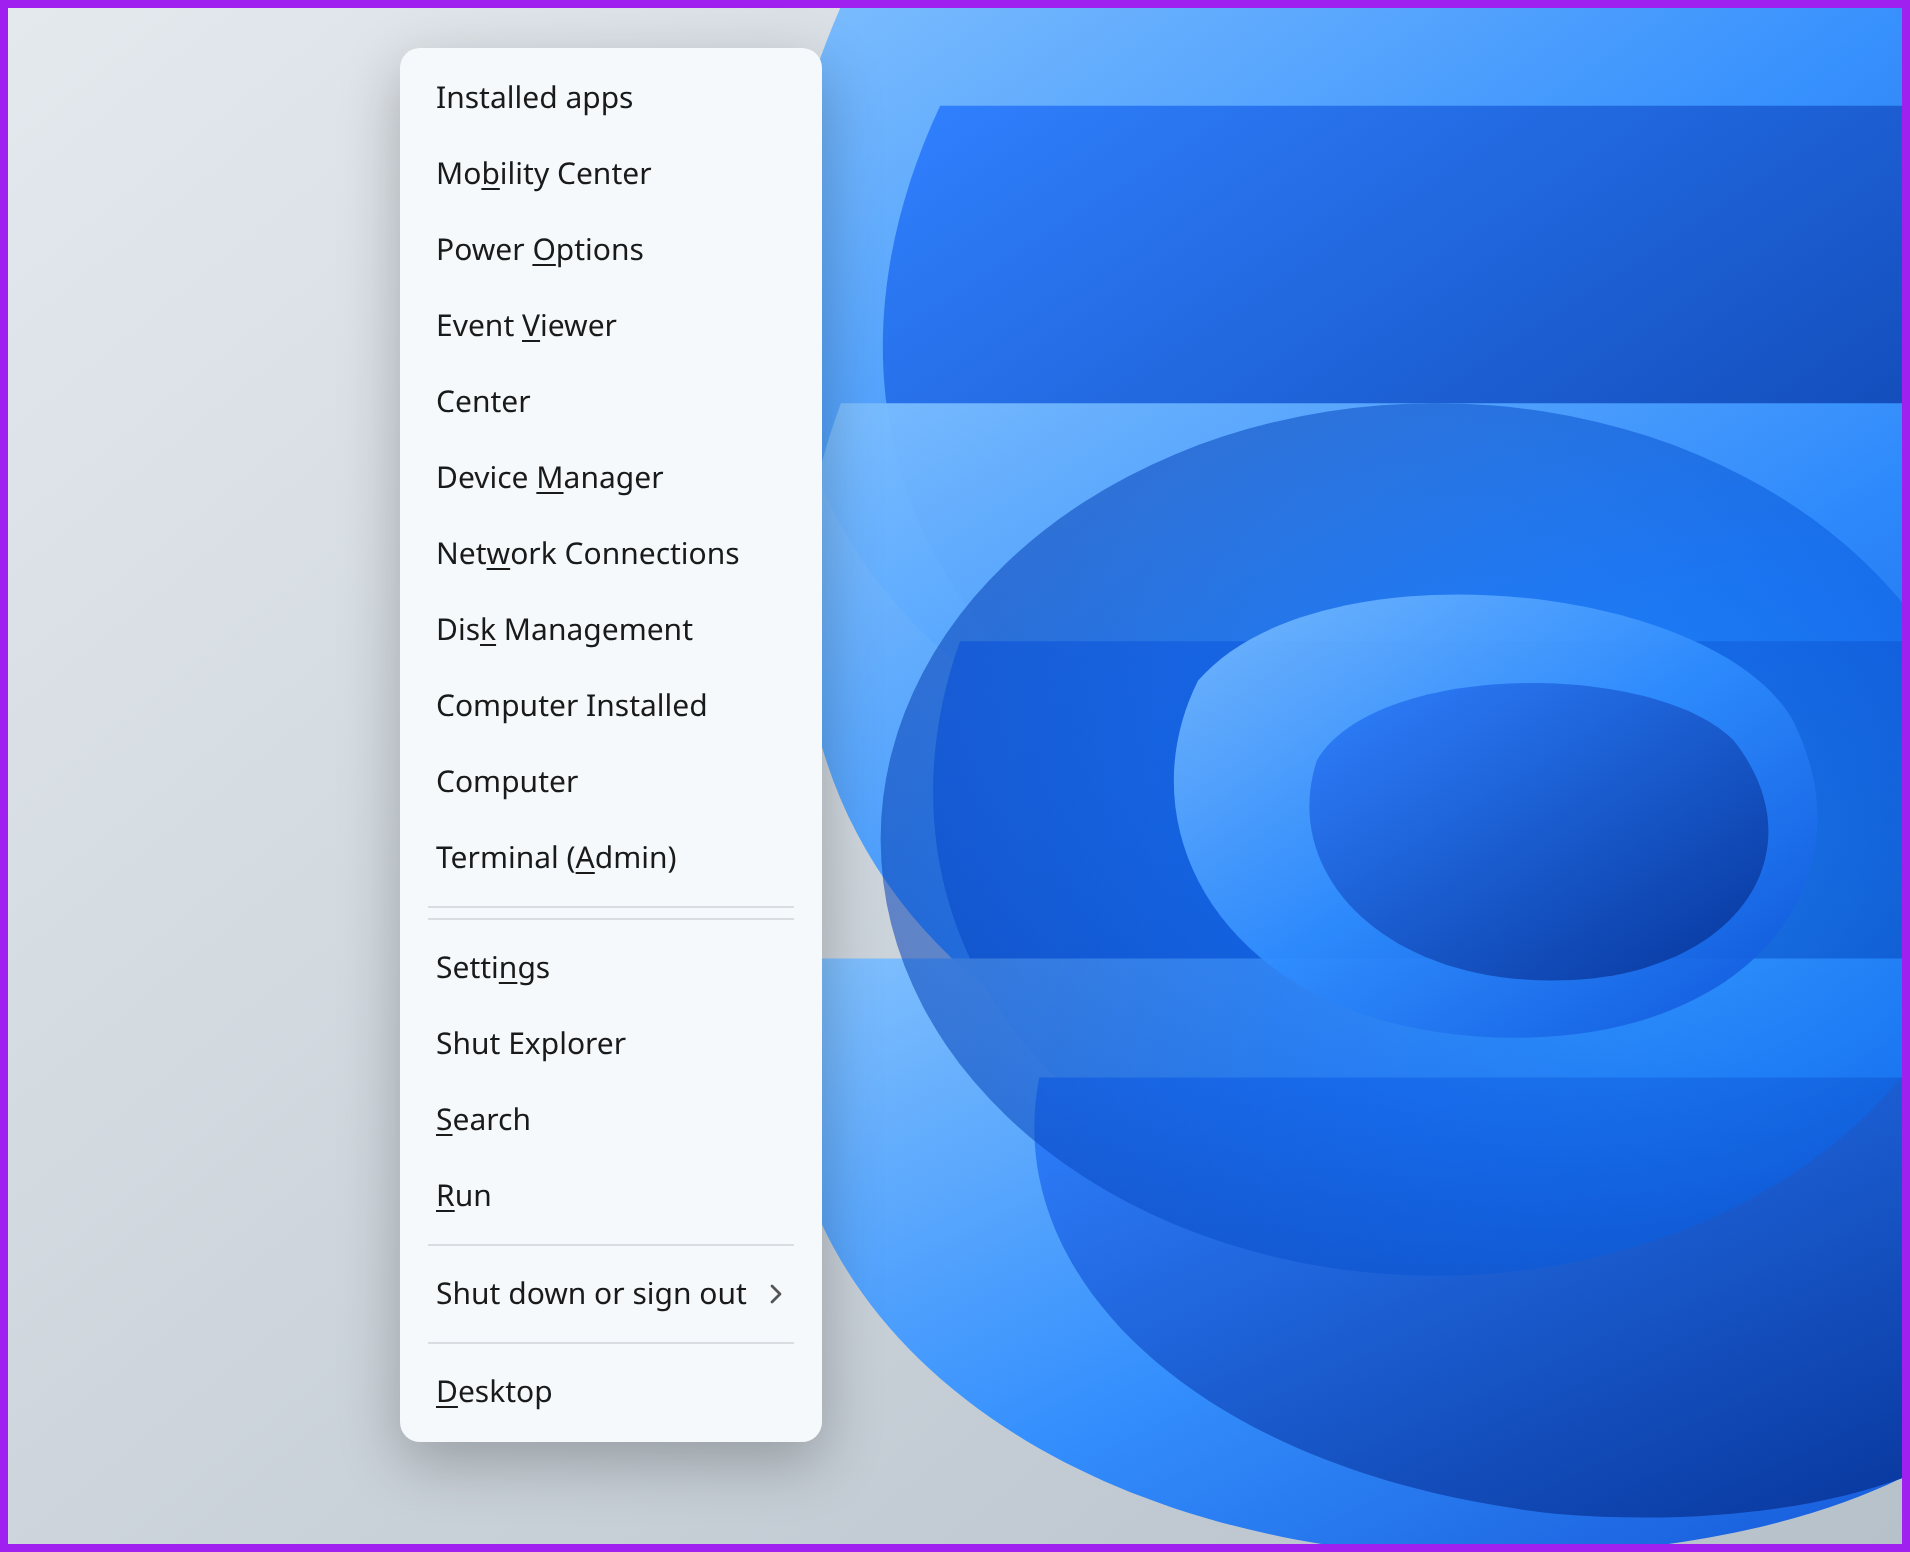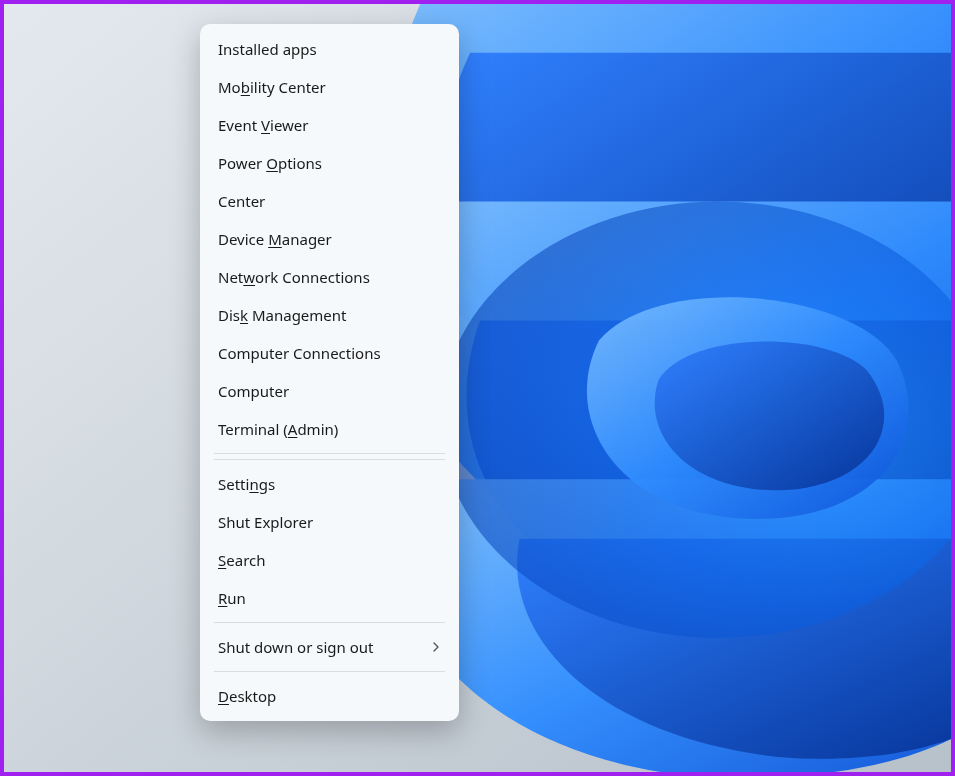--- a/index.html
+++ b/index.html
@@ -14,21 +14,21 @@
   .wallpaper {
     position: absolute;
     inset: 0;
     overflow: hidden;
   }
   .wallpaper svg { width: 100%; height: 100%; display: block; }
   .menu {
     position: absolute;
     left: 196px;
     top: 20px;
-    width: 259px;
+    width: 211px;
     background: #f5f9fb;
     border-radius: 10px;
     box-shadow: 0 10px 30px rgba(0,0,0,0.25);
     padding: 6px 4px;
   }
   .menu-item {
     display: flex;
     align-items: center;
     justify-content: space-between;
     padding: 10px 14px;
@@ -98,39 +98,39 @@
   </div>
 
   <div class="menu" id="winx-menu">
       <div class="menu-item">
         <span class="label"><span>Installed apps</span></span>
       </div>
       <div class="menu-item">
         <span class="label"><span>Mo<span class="ul">b</span>ility Center</span></span>
       </div>
       <div class="menu-item">
-        <span class="label"><span>Event <span class="ul">V</span>iewer</span></span>
+        <span class="label"><span>Power <span class="ul">O</span>ptions</span></span>
       </div>
       <div class="menu-item">
-        <span class="label"><span>Power <span class="ul">O</span>ptions</span></span>
+        <span class="label"><span>Event <span class="ul">V</span>iewer</span></span>
       </div>
       <div class="menu-item">
         <span class="label"><span>Center</span></span>
       </div>
       <div class="menu-item">
         <span class="label"><span>Device <span class="ul">M</span>anager</span></span>
       </div>
       <div class="menu-item">
         <span class="label"><span>Net<span class="ul">w</span>ork Connections</span></span>
       </div>
       <div class="menu-item">
         <span class="label"><span>Dis<span class="ul">k</span> Management</span></span>
       </div>
       <div class="menu-item">
-        <span class="label"><span>Computer Connections</span></span>
+        <span class="label"><span>Computer Installed</span></span>
       </div>
       <div class="menu-item">
         <span class="label"><span>Computer</span></span>
       </div>
       <div class="menu-item">
         <span class="label"><span>Terminal (<span class="ul">A</span>dmin)</span></span>
       </div>
       <div class="divider"></div>
       <div class="divider"></div>
       <div class="menu-item">

